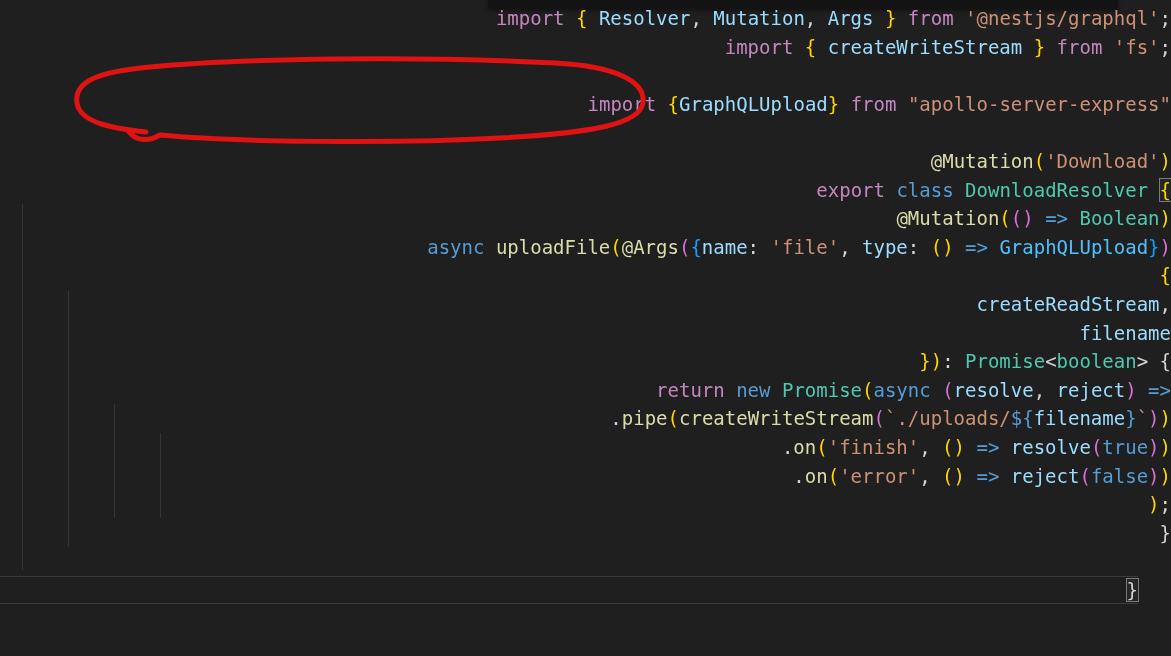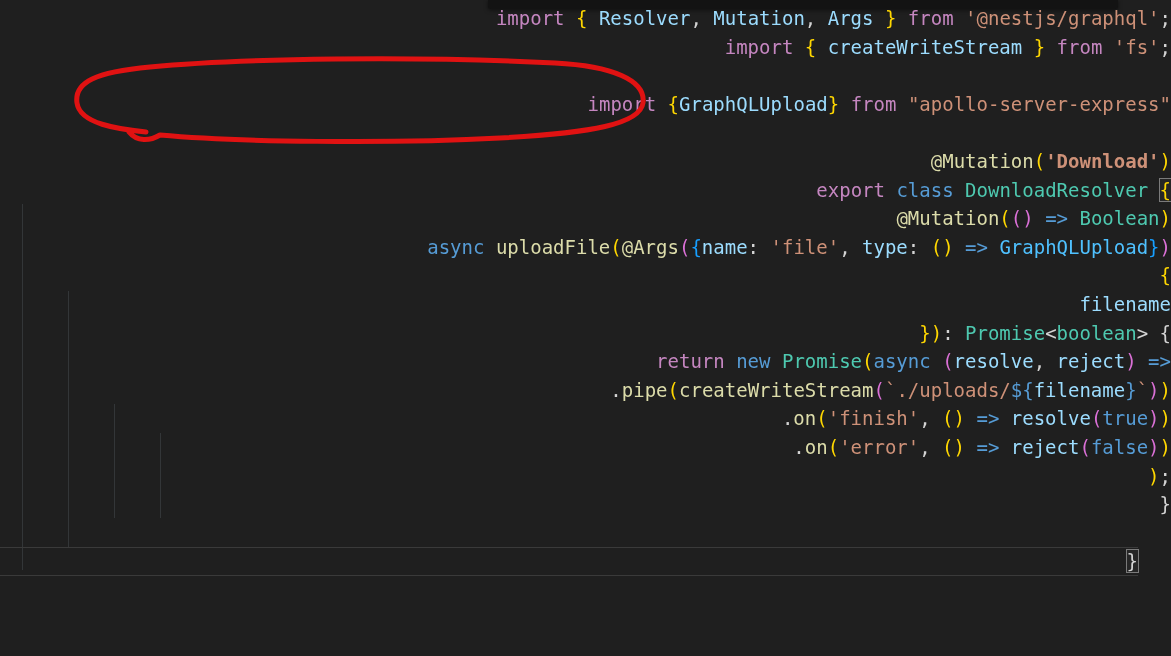--- a/index.html
+++ b/index.html
@@ -67,25 +67,26 @@
   <div class="indent-guide" style="left:68px; top:291px; height:256px;"></div>
   <div class="indent-guide" style="left:114px; top:404px; height:114px;"></div>
   <div class="indent-guide" style="left:160px; top:433px; height:85px;"></div>
 
   <div id="code-area">
       <div class="code-line"><span style="color: rgb(197, 134, 192);">import</span><span style="color: rgb(212, 212, 212);"> </span><span style="color: rgb(255, 215, 0);">{</span><span style="color: rgb(212, 212, 212);"> </span><span style="color: rgb(156, 220, 254);">Resolver</span><span style="color: rgb(212, 212, 212);">, </span><span style="color: rgb(156, 220, 254);">Mutation</span><span style="color: rgb(212, 212, 212);">, </span><span style="color: rgb(156, 220, 254);">Args</span><span style="color: rgb(212, 212, 212);"> </span><span style="color: rgb(255, 215, 0);">}</span><span style="color: rgb(212, 212, 212);"> </span><span style="color: rgb(197, 134, 192);">from</span><span style="color: rgb(212, 212, 212);"> </span><span style="color: rgb(206, 145, 120);">'@nestjs/graphql'</span><span style="color: rgb(212, 212, 212);">;</span></div>
       <div class="code-line"><span style="color: rgb(197, 134, 192);">import</span><span style="color: rgb(212, 212, 212);"> </span><span style="color: rgb(255, 215, 0);">{</span><span style="color: rgb(212, 212, 212);"> </span><span style="color: rgb(156, 220, 254);">createWriteStream</span><span style="color: rgb(212, 212, 212);"> </span><span style="color: rgb(255, 215, 0);">}</span><span style="color: rgb(212, 212, 212);"> </span><span style="color: rgb(197, 134, 192);">from</span><span style="color: rgb(212, 212, 212);"> </span><span style="color: rgb(206, 145, 120);">'fs'</span><span style="color: rgb(212, 212, 212);">;</span></div>
       <div class="code-line"> </div>
       <div class="code-line"><span style="color: rgb(197, 134, 192);">import</span><span style="color: rgb(212, 212, 212);"> </span><span style="color: rgb(255, 215, 0);">{</span><span style="color: rgb(156, 220, 254);">GraphQLUpload</span><span style="color: rgb(255, 215, 0);">}</span><span style="color: rgb(212, 212, 212);"> </span><span style="color: rgb(197, 134, 192);">from</span><span style="color: rgb(212, 212, 212);"> </span><span style="color: rgb(206, 145, 120);">"apollo-server-express"</span></div>
       <div class="code-line"> </div>
-      <div class="code-line"><span style="color: rgb(220, 220, 170);">@Mutation</span><span style="color: rgb(255, 215, 0);">(</span><span style="color: rgb(206, 145, 120); font-weight: bold;">'Download'</span><span style="color: rgb(255, 215, 0);">)</span></div>
+      <div class="code-line"><span style="color: rgb(220, 220, 170);">@Mutation</span><span style="color: rgb(255, 215, 0);">(</span><span style="color: rgb(206, 145, 120);">'Download'</span><span style="color: rgb(255, 215, 0);">)</span></div>
       <div class="code-line"><span style="color: rgb(197, 134, 192);">export</span><span style="color: rgb(212, 212, 212);"> </span><span style="color: rgb(86, 156, 214);">class</span><span style="color: rgb(212, 212, 212);"> </span><span style="color: rgb(78, 201, 176);">DownloadResolver</span><span style="color: rgb(212, 212, 212);"> </span><span class="bracket-match" style="color: rgb(255, 215, 0);">{</span></div>
       <div class="code-line"><span style="color: rgb(212, 212, 212);">    </span><span style="color: rgb(220, 220, 170);">@Mutation</span><span style="color: rgb(255, 215, 0);">(</span><span style="color: rgb(218, 112, 214);">()</span><span style="color: rgb(212, 212, 212);"> </span><span style="color: rgb(86, 156, 214);">=&gt;</span><span style="color: rgb(212, 212, 212);"> </span><span style="color: rgb(78, 201, 176);">Boolean</span><span style="color: rgb(255, 215, 0);">)</span></div>
       <div class="code-line"><span style="color: rgb(212, 212, 212);">    </span><span style="color: rgb(86, 156, 214);">async</span><span style="color: rgb(212, 212, 212);"> </span><span style="color: rgb(220, 220, 170);">uploadFile</span><span style="color: rgb(255, 215, 0);">(</span><span style="color: rgb(220, 220, 170);">@Args</span><span style="color: rgb(218, 112, 214);">(</span><span style="color: rgb(23, 159, 255);">{</span><span style="color: rgb(156, 220, 254);">name</span><span style="color: rgb(212, 212, 212);">: </span><span style="color: rgb(206, 145, 120);">'file'</span><span style="color: rgb(212, 212, 212);">, </span><span style="color: rgb(156, 220, 254);">type</span><span style="color: rgb(212, 212, 212);">: </span><span style="color: rgb(255, 215, 0);">()</span><span style="color: rgb(212, 212, 212);"> </span><span style="color: rgb(86, 156, 214);">=&gt;</span><span style="color: rgb(212, 212, 212);"> </span><span style="color: rgb(79, 193, 255);">GraphQLUpload</span><span style="color: rgb(23, 159, 255);">}</span><span style="color: rgb(218, 112, 214);">)</span></div>
       <div class="code-line"><span style="color: rgb(212, 212, 212);">    </span><span style="color: rgb(255, 215, 0);">{</span></div>
+      <div class="code-line"><span style="color: rgb(212, 212, 212);">        </span><span style="color: rgb(156, 220, 254);">createReadStream</span><span style="color: rgb(212, 212, 212);">,</span></div>
       <div class="code-line"><span style="color: rgb(212, 212, 212);">        </span><span style="color: rgb(156, 220, 254);">filename</span></div>
       <div class="code-line"><span style="color: rgb(212, 212, 212);">    </span><span style="color: rgb(255, 215, 0);">})</span><span style="color: rgb(212, 212, 212);">: </span><span style="color: rgb(78, 201, 176);">Promise</span><span style="color: rgb(212, 212, 212);">&lt;</span><span style="color: rgb(78, 201, 176);">boolean</span><span style="color: rgb(212, 212, 212);">&gt; </span><span style="color: rgb(212, 212, 212);">{</span></div>
       <div class="code-line"><span style="color: rgb(212, 212, 212);">        </span><span style="color: rgb(197, 134, 192);">return</span><span style="color: rgb(212, 212, 212);"> </span><span style="color: rgb(86, 156, 214);">new</span><span style="color: rgb(212, 212, 212);"> </span><span style="color: rgb(78, 201, 176);">Promise</span><span style="color: rgb(255, 215, 0);">(</span><span style="color: rgb(86, 156, 214);">async</span><span style="color: rgb(212, 212, 212);"> </span><span style="color: rgb(218, 112, 214);">(</span><span style="color: rgb(156, 220, 254);">resolve</span><span style="color: rgb(212, 212, 212);">, </span><span style="color: rgb(156, 220, 254);">reject</span><span style="color: rgb(218, 112, 214);">)</span><span style="color: rgb(212, 212, 212);"> </span><span style="color: rgb(86, 156, 214);">=&gt;</span></div>
       <div class="code-line"><span style="color: rgb(212, 212, 212);">                </span><span style="color: rgb(212, 212, 212);">.</span><span style="color: rgb(220, 220, 170);">pipe</span><span style="color: rgb(255, 215, 0);">(</span><span style="color: rgb(220, 220, 170);">createWriteStream</span><span style="color: rgb(218, 112, 214);">(</span><span style="color: rgb(206, 145, 120);">`./uploads/</span><span style="color: rgb(86, 156, 214);">${</span><span style="color: rgb(156, 220, 254);">filename</span><span style="color: rgb(86, 156, 214);">}</span><span style="color: rgb(206, 145, 120);">`</span><span style="color: rgb(218, 112, 214);">)</span><span style="color: rgb(255, 215, 0);">)</span></div>
       <div class="code-line"><span style="color: rgb(212, 212, 212);">                </span><span style="color: rgb(212, 212, 212);">.</span><span style="color: rgb(220, 220, 170);">on</span><span style="color: rgb(255, 215, 0);">(</span><span style="color: rgb(206, 145, 120);">'finish'</span><span style="color: rgb(212, 212, 212);">, </span><span style="color: rgb(255, 215, 0);">()</span><span style="color: rgb(212, 212, 212);"> </span><span style="color: rgb(86, 156, 214);">=&gt;</span><span style="color: rgb(212, 212, 212);"> </span><span style="color: rgb(156, 220, 254);">resolve</span><span style="color: rgb(218, 112, 214);">(</span><span style="color: rgb(86, 156, 214);">true</span><span style="color: rgb(218, 112, 214);">)</span><span style="color: rgb(255, 215, 0);">)</span></div>
       <div class="code-line"><span style="color: rgb(212, 212, 212);">                </span><span style="color: rgb(212, 212, 212);">.</span><span style="color: rgb(220, 220, 170);">on</span><span style="color: rgb(255, 215, 0);">(</span><span style="color: rgb(206, 145, 120);">'error'</span><span style="color: rgb(212, 212, 212);">, </span><span style="color: rgb(255, 215, 0);">()</span><span style="color: rgb(212, 212, 212);"> </span><span style="color: rgb(86, 156, 214);">=&gt;</span><span style="color: rgb(212, 212, 212);"> </span><span style="color: rgb(156, 220, 254);">reject</span><span style="color: rgb(218, 112, 214);">(</span><span style="color: rgb(86, 156, 214);">false</span><span style="color: rgb(218, 112, 214);">)</span><span style="color: rgb(255, 215, 0);">)</span></div>
       <div class="code-line"><span style="color: rgb(212, 212, 212);">        </span><span style="color: rgb(255, 215, 0);">)</span><span style="color: rgb(212, 212, 212);">;</span></div>
       <div class="code-line"><span style="color: rgb(212, 212, 212);">    </span><span style="color: rgb(212, 212, 212);">}</span></div>
       <div class="code-line"> </div>
       <div class="code-line current-line"><span class="bracket-match" style="color: rgb(212, 212, 212);">}</span></div>

